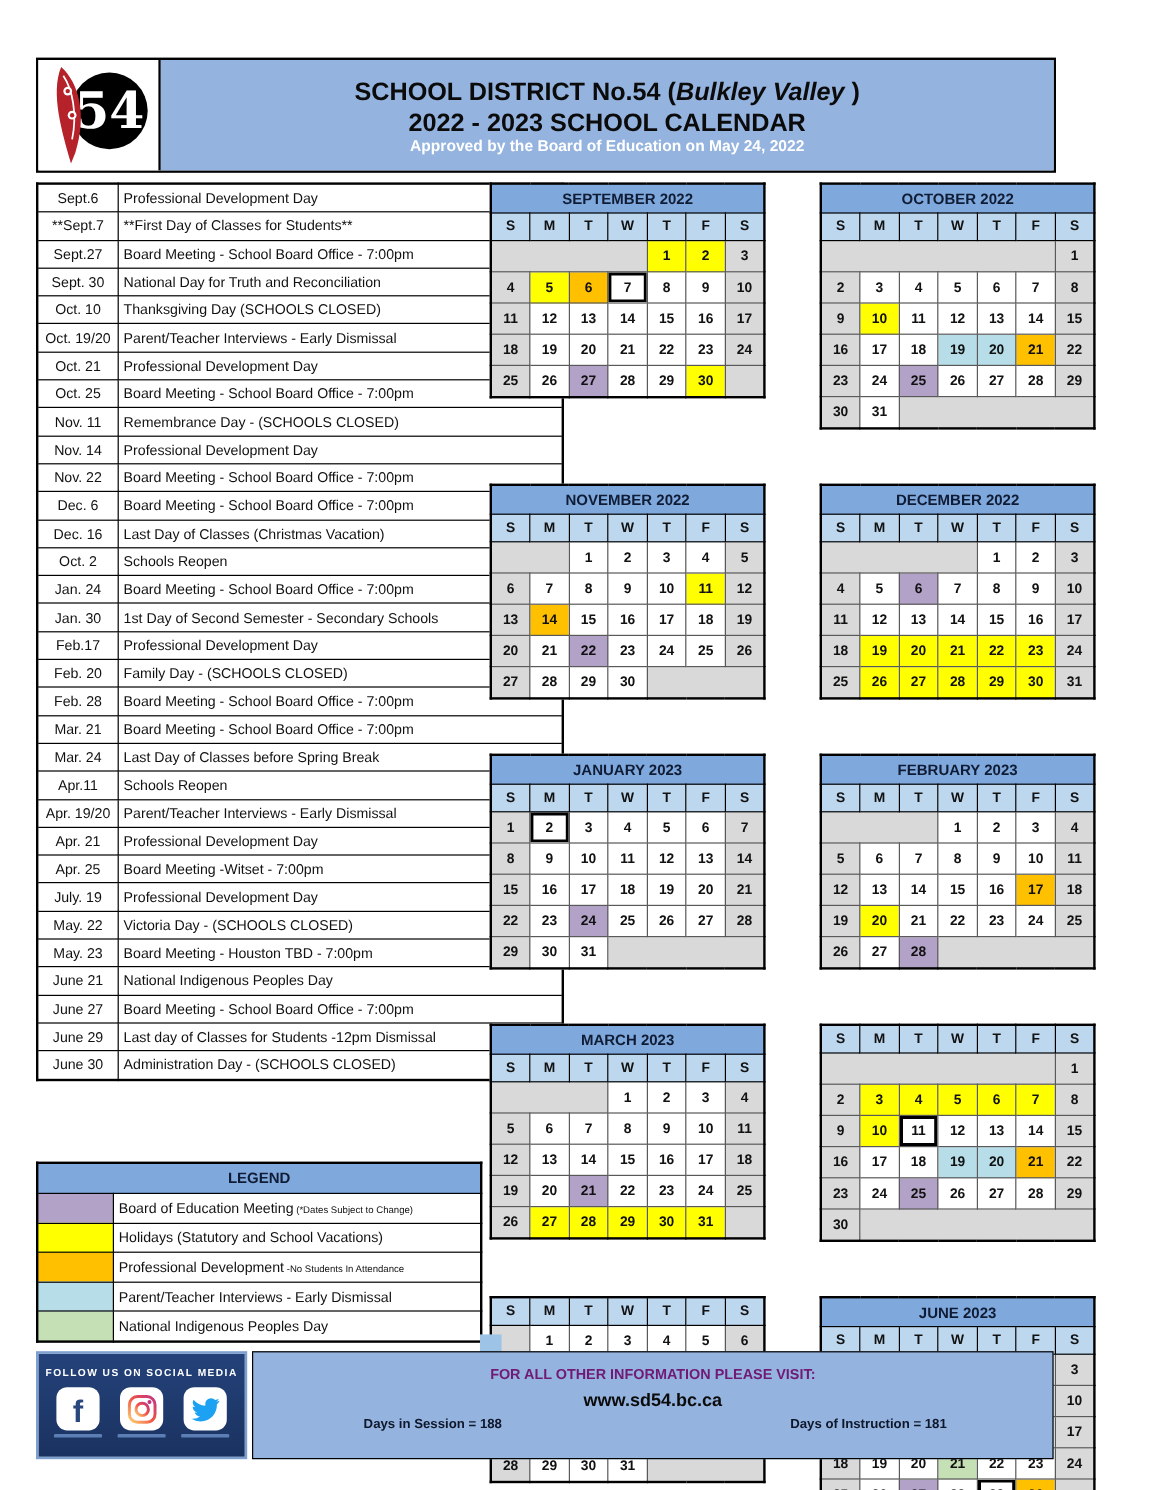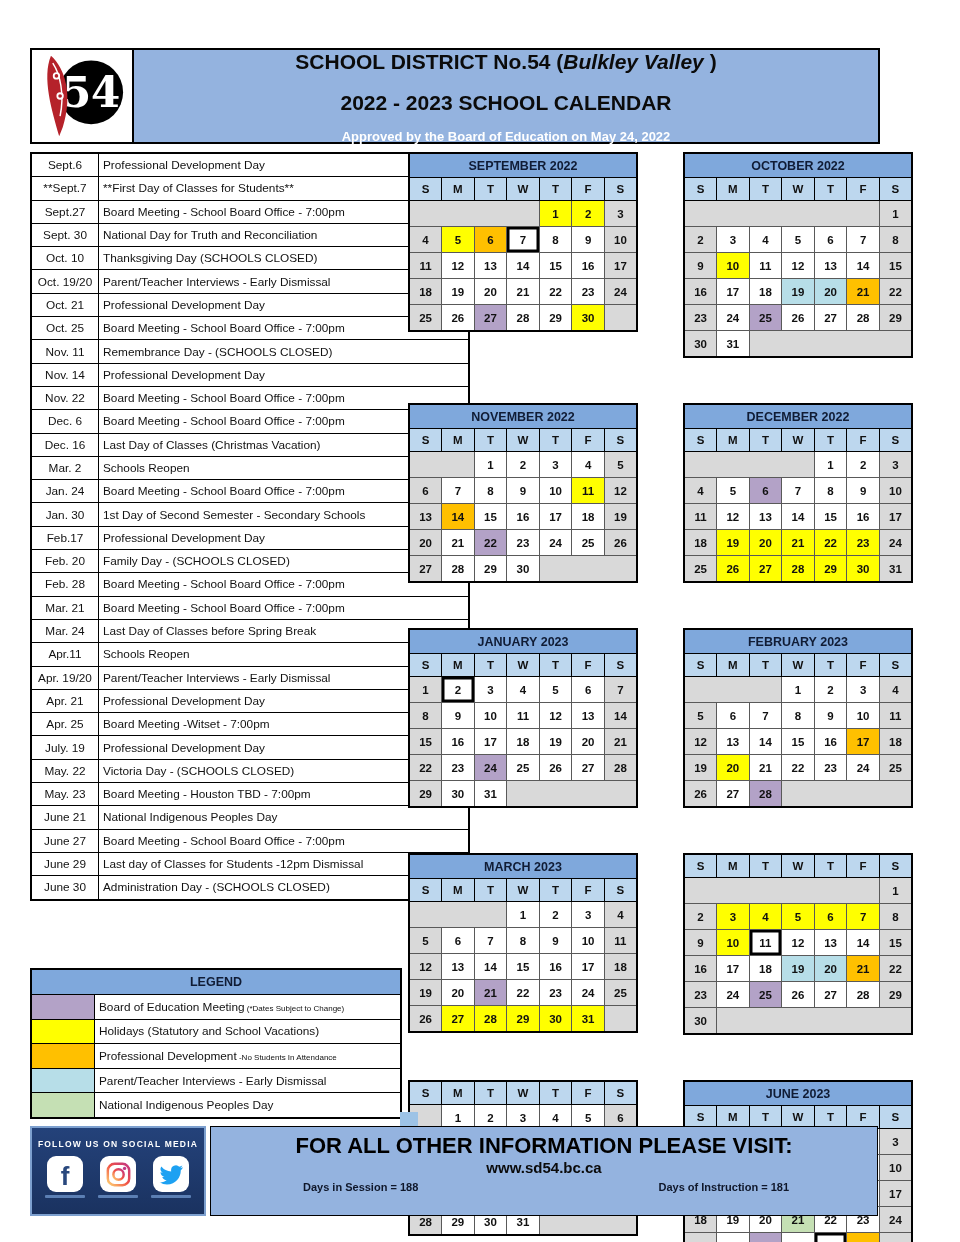--- a/index.html
+++ b/index.html
@@ -2,21 +2,21 @@
 <html style="--banner: #94B3DF; --calblue: #7FA8DC; --dayblue: #BDD7EE; --gray: #D9D9D9; --yellow: #FFFF00; --orange: #FFC000; --purple: #B3A2C7; --teal: #B7DEE8; --green: #C5E0B4; --navy: #1F3864;"><head>
 <meta charset="utf-8">
 <style>
   html,body{margin:0;padding:0;background:#fff;}
   .page{position:relative;width:960px;height:1242px;background:#fff;
         font-family:"Liberation Sans",sans-serif;color:#111;overflow:hidden;}
 
   
   .header{position:absolute;left:30px;top:48px;width:846px;height:92px;display:flex;border:2px solid #000;}
   .logo-box{width:100px;background:#fff;border-right:2px solid #000;display:flex;align-items:center;justify-content:center;}
-  .banner{flex:1;background:var(--banner);display:flex;flex-direction:column;align-items:center;justify-content:center;text-align:center;gap:15px;}
+  .banner{flex:1;background:var(--banner);display:flex;flex-direction:column;align-items:center;justify-content:center;text-align:center;}
   .banner-line1,.banner-line2{font-size:21px;font-weight:bold;line-height:26px;color:#0b0b0b;}
   .banner-line1 .italic{font-style:italic;}
   .banner-line3{font-size:13px;font-weight:bold;color:#fff;line-height:12px;}
 
   
   .events{position:absolute;left:30px;top:152px;width:440px;border-collapse:collapse;border:2px solid #000;background:#fff;}
   .events td{border:1px solid #000;height:22.3px;font-size:11.8px;padding:0 4px;vertical-align:middle;}
   .events td.date{width:62px;text-align:center;padding:0 2px;}
 
   
@@ -51,21 +51,21 @@
   .footer{position:absolute;left:30px;top:1126px;width:848px;height:90px;display:flex;}
   .social-box{width:172px;height:86px;background:linear-gradient(#24427a,#1a3260);border:2px solid #7da0cf;
               display:flex;flex-direction:column;align-items:center;margin-right:4px;}
   .social-label{font-size:8.5px;font-weight:bold;color:#fff;letter-spacing:1.2px;margin-top:11px;}
   .social-icons{display:flex;gap:13px;margin-top:7px;}
   .sicol{display:flex;flex-direction:column;align-items:center;}
   .sicon{width:36px;height:36px;background:#fff;border-radius:9px;display:flex;align-items:center;justify-content:center;cursor:pointer;}
   .sicon.fb span{font-size:26px;font-weight:bold;color:#29487d;line-height:1;margin-top:4px;}
   .handle{width:40px;height:3px;background:#5b7fb4;margin-top:3px;border-radius:1px;}
   .info-box{flex:1;background:var(--banner);border:1px solid #000;text-align:center;padding-top:7px;box-sizing:border-box;}
-  .info-line1{font-size:22px;font-weight:bold;line-height:23px;color:#000000;}
+  .info-line1{font-size:12px;font-weight:bold;line-height:23px;color:#701a75;}
   .info-url{font-size:15px;font-weight:bold;line-height:22px;color:#0b0b0b;}
   .info-days{display:flex;justify-content:space-between;padding:2px 88px 0 92px;font-size:11px;font-weight:bold;color:#0f172a;}
 </style>
 </head>
 <body>
 
 <div class="page">
 
   <div class="header">
     <div class="logo-box">
@@ -135,21 +135,21 @@
         </tr>
         <tr>
           <td class="date">Dec. 6</td>
           <td class="desc">Board Meeting - School Board Office - 7:00pm</td>
         </tr>
         <tr>
           <td class="date">Dec. 16</td>
           <td class="desc">Last Day of Classes (Christmas Vacation)</td>
         </tr>
         <tr>
-          <td class="date">Mar. 2</td>
+          <td class="date">Oct. 2</td>
           <td class="desc">Schools Reopen</td>
         </tr>
         <tr>
           <td class="date">Jan. 24</td>
           <td class="desc">Board Meeting - School Board Office - 7:00pm</td>
         </tr>
         <tr>
           <td class="date">Jan. 30</td>
           <td class="desc">1st Day of Second Semester - Secondary Schools</td>
         </tr>

